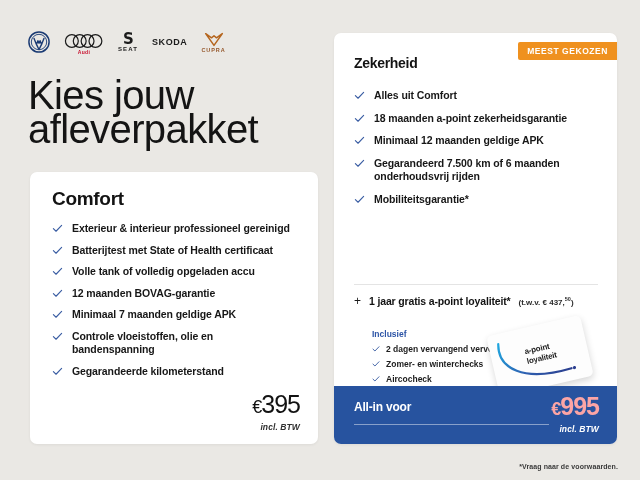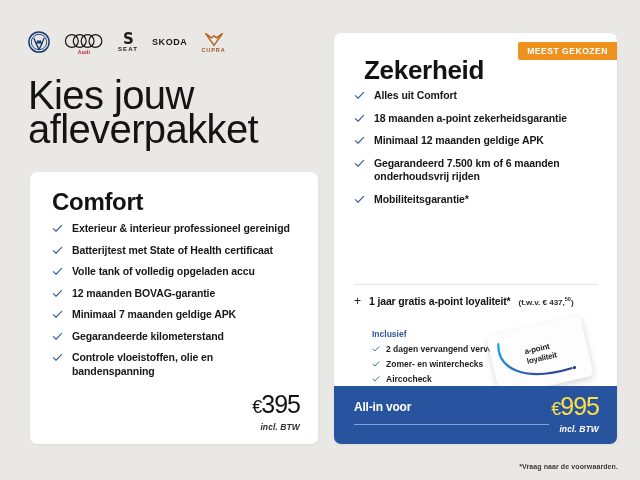--- a/index.html
+++ b/index.html
@@ -64,21 +64,21 @@
   }
 
   
   #comfort-card {
     left: 30px;
     top: 172px;
     width: 288px;
     height: 272px;
   }
   .card-title {
-    font-size: 24px;
+    font-size: 19px;
     font-weight: 700;
     letter-spacing: -0.3px;
     color: #131313;
   }
   #comfort-card .card-title {
     position: absolute;
     left: 22px;
     top: 16px;
   }
   .feature-list {
@@ -149,23 +149,23 @@
     background: #ef911f;
     color: #ffffff;
     font-size: 8.5px;
     font-weight: 700;
     letter-spacing: .55px;
     padding: 4px 9px 4px 9px;
     border-radius: 2px 0 0 2px;
   }
   #zekerheid-card .card-title {
     position: absolute;
-    left: 30px;
+    left: 20px;
     top: 22px;
-    font-size: 26px;
+    font-size: 14px;
   }
   #zekerheid-list {
     position: absolute;
     left: 20px;
     top: 56px;
     width: 244px;
   }
   #zekerheid-list li { margin-bottom: 9px; }
 
   .divider {
@@ -279,21 +279,21 @@
     font-size: 12px;
     font-weight: 600;
     letter-spacing: -0.2px;
   }
   .footer-price {
     position: absolute;
     right: 18px;
     top: 6px;
     text-align: right;
   }
-  .footer-price .price-amount { color: #fde047; font-size: 25px; }
+  .footer-price .price-amount { color: #fca5a5; font-size: 25px; font-weight: bold; }
   .footer-price .price-note { color: #ffffff; }
   .footer-rule {
     position: absolute;
     left: 20px;
     top: 38px;
     width: 195px;
     height: 1px;
     background: rgba(255,255,255,.45);
   }
 
@@ -382,27 +382,27 @@
       <li>
         <svg class="check" viewBox="0 0 12 12">
             <path d="M1.5 6.2 L4.4 9 L10.5 2.6" fill="none" stroke="#3a5da3" stroke-width="1.2" stroke-linecap="round" stroke-linejoin="round"></path>
           </svg>
         <span class="txt">Minimaal 7 maanden geldige APK</span>
       </li>
       <li>
         <svg class="check" viewBox="0 0 12 12">
             <path d="M1.5 6.2 L4.4 9 L10.5 2.6" fill="none" stroke="#3a5da3" stroke-width="1.2" stroke-linecap="round" stroke-linejoin="round"></path>
           </svg>
+        <span class="txt">Controle vloeistoffen, olie en bandenspanning</span>
+      </li>
+      <li>
+        <svg class="check" viewBox="0 0 12 12">
+            <path d="M1.5 6.2 L4.4 9 L10.5 2.6" fill="none" stroke="#3a5da3" stroke-width="1.2" stroke-linecap="round" stroke-linejoin="round"></path>
+          </svg>
         <span class="txt">Gegarandeerde kilometerstand</span>
-      </li>
-      <li>
-        <svg class="check" viewBox="0 0 12 12">
-            <path d="M1.5 6.2 L4.4 9 L10.5 2.6" fill="none" stroke="#3a5da3" stroke-width="1.2" stroke-linecap="round" stroke-linejoin="round"></path>
-          </svg>
-        <span class="txt">Controle vloeistoffen, olie en bandenspanning</span>
       </li>
     </ul>
 
     <div class="price-block" id="comfort-price">
       <div class="price-amount"><span class="cur">€</span><span>395</span></div>
       <div class="price-note">incl. BTW</div>
     </div>
   </div>
 
   <div class="card" id="zekerheid-card">

